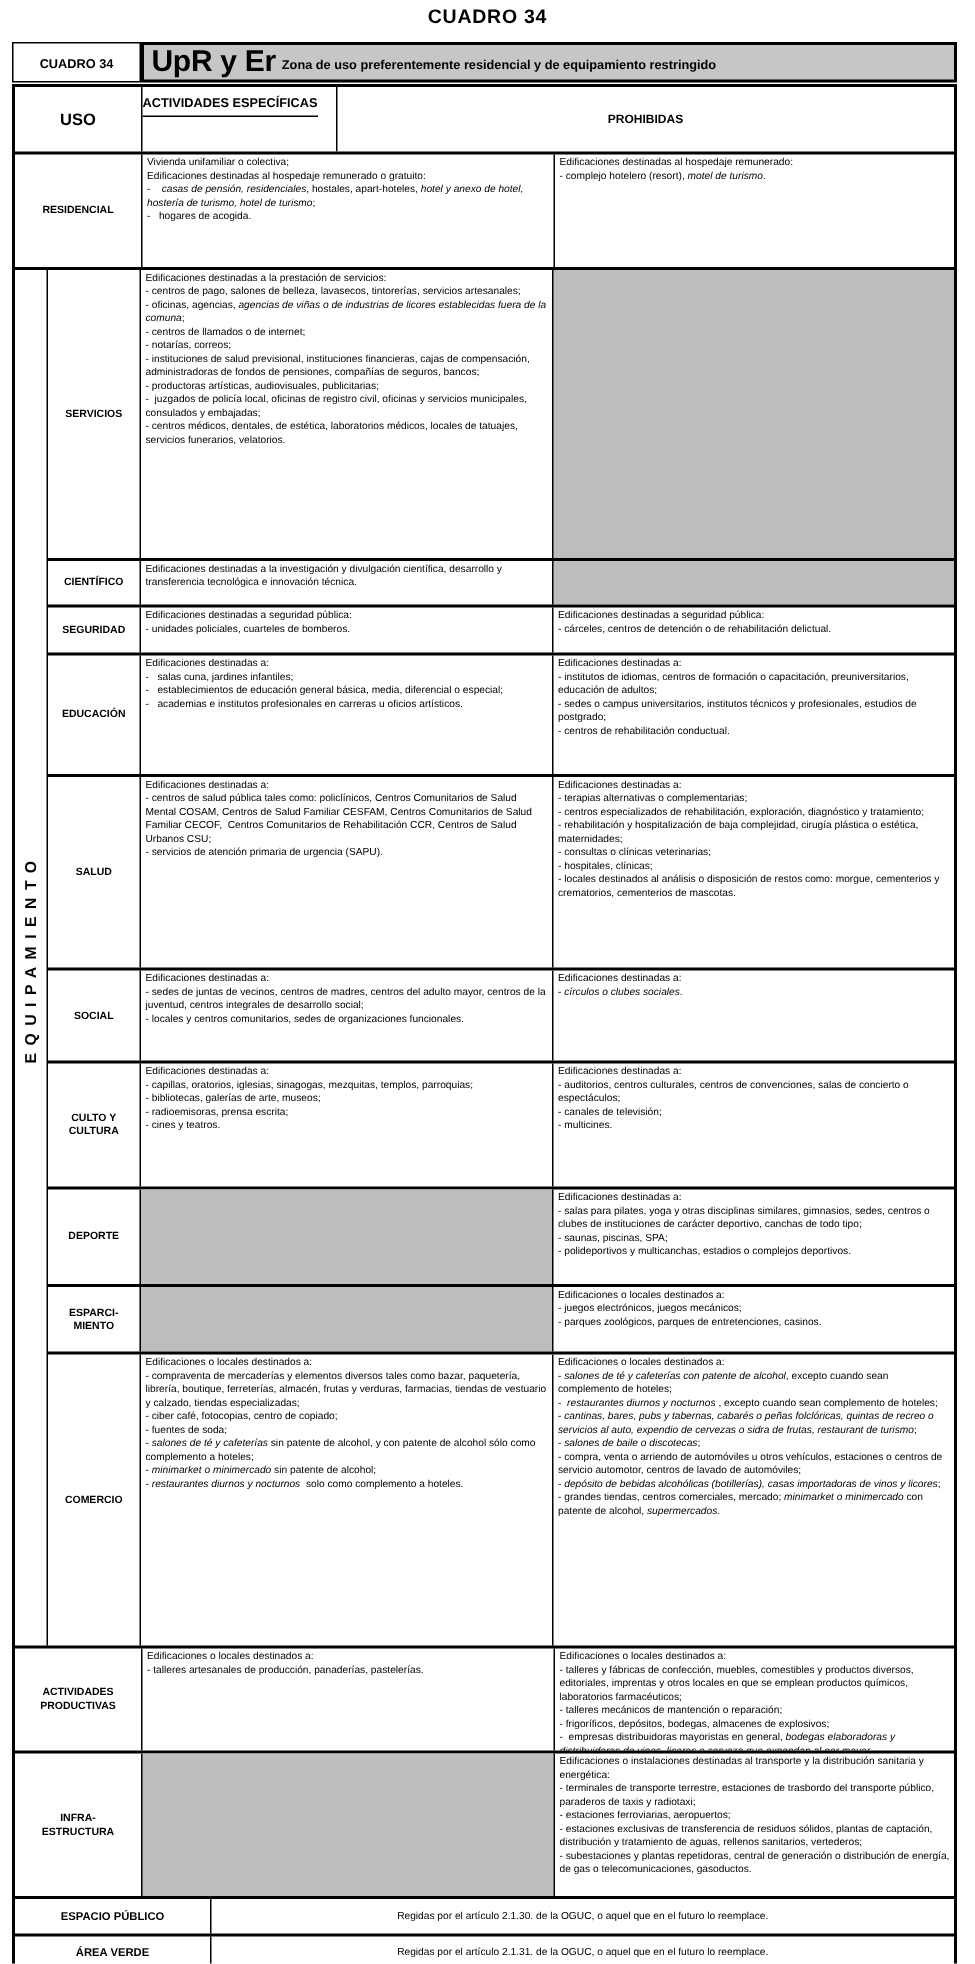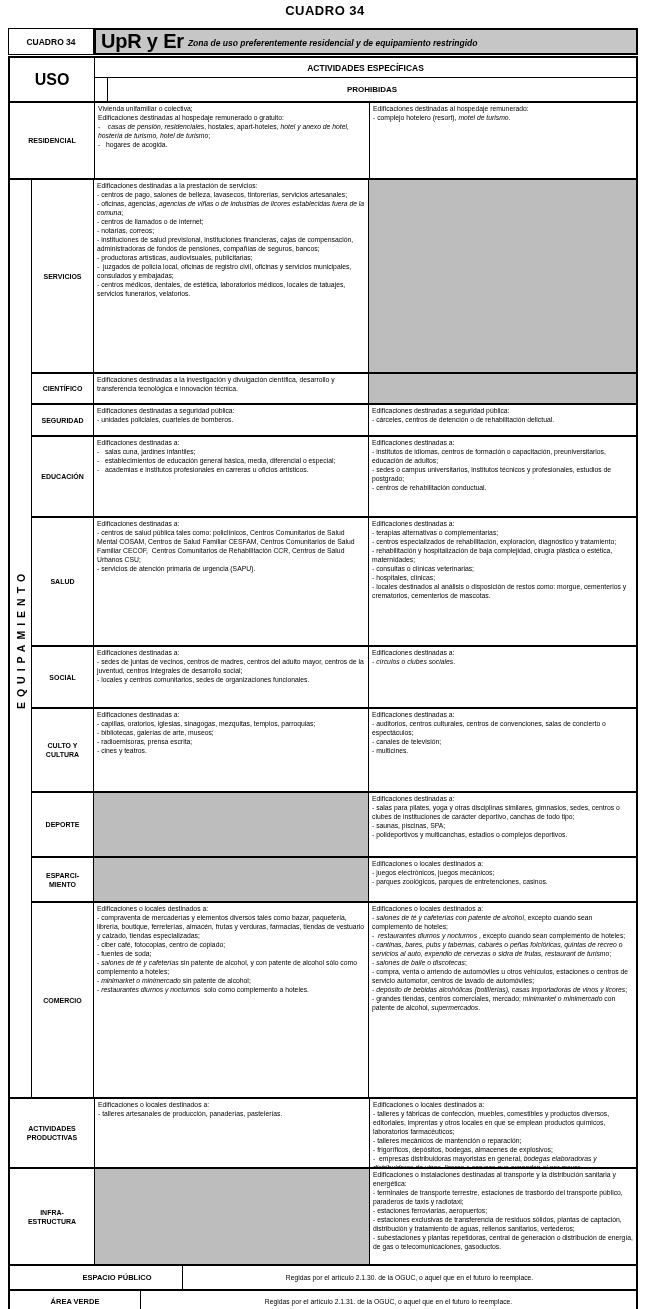--- a/index.html
+++ b/index.html
@@ -4,47 +4,47 @@
 <style>
   html,body{margin:0;padding:0;background:#fff;}
   body{width:650px;height:1309px;position:relative;font-family:"Liberation Sans",sans-serif;color:#000;-webkit-font-smoothing:antialiased;}
   .page-title{position:absolute;top:3px;left:0;width:650px;text-align:center;font-size:13px;font-weight:bold;letter-spacing:.5px;}
   .wrap{position:absolute;top:28px;left:8px;width:630px;}
   
   .hdr{display:flex;height:27px;align-items:stretch;}
   .hdr-label{width:86px;border:1px solid #000;display:flex;align-items:center;justify-content:center;font-size:8.5px;font-weight:bold;box-sizing:border-box;}
   .hdr-zone{flex:1;border:2px solid #000;background:var(--header-gray,#c6c6c6);display:flex;align-items:center;padding:0 5px;box-sizing:border-box;overflow:hidden;}
   .zone-code{font-size:20px;font-weight:bold;white-space:nowrap;margin-right:4px;letter-spacing:-.2px;}
-  .zone-desc{font-size:8.5px;font-weight:bold;white-space:nowrap;position:relative;top:1px;font-style:italic;}
+  .zone-desc{font-size:8.5px;font-weight:bold;white-space:nowrap;position:relative;top:1px;}
   
   .table{border:2px solid #000;margin-top:1px;box-sizing:border-box;}
   .table>div+div{border-top:2px solid #000;}
   .row{display:flex;align-items:stretch;box-sizing:border-box;}
   .row>div{box-sizing:border-box;overflow:hidden;}
   .row>div+div{border-left:1px solid #000;}
   .lab{width:84px;display:flex;align-items:center;justify-content:center;text-align:center;font-weight:bold;font-size:7px;white-space:pre-line;line-height:9px;}
   .lab-wide{width:130px;display:flex;align-items:center;justify-content:center;text-align:center;font-weight:bold;font-size:7.5px;}
   .perm{width:275px;}
   .proh{flex:1;}
   .txt{font-size:6.8px;line-height:9px;padding:1px 3px;white-space:pre-wrap;}
   .gray{background:var(--table-gray,#bdbdbd);}
   
   .r-uso{height:43px;}
-  .uso-cell{width:84px;display:flex;align-items:center;justify-content:center;font-size:16px;font-weight:bold;}
-  .uso-right{flex:1;display:flex;flex-direction:column;}
+  .uso-cell{width:84px;display:flex;align-items:center;justify-content:center;font-size:11px;font-weight:bold;}
+  .uso-right{flex:1;display:flex;flex-direction:row;}
   .ae{height:20px;border-bottom:1px solid #000;display:flex;align-items:center;justify-content:center;font-size:8.5px;font-weight:bold;box-sizing:border-box;}
   .ph{flex:1;display:flex;}
   .ph>div{box-sizing:border-box;display:flex;align-items:center;justify-content:center;font-size:8px;font-weight:bold;}
   .ph-perm{width:276px;}
   .ph-proh{flex:1;border-left:1px solid #000;margin-left:12px;}
   
   .r-res{height:77px;}
   .r-activ{height:70px;}
   .r-infra{height:97px;}
-  .r-esp{height:25px;padding-left:42px;}
+  .r-esp{height:25px;}
   .r-area{height:22px;}
   
   .equip{display:flex;align-items:stretch;}
   .vstrip{width:22px;border-right:1px solid #000;position:relative;box-sizing:border-box;}
   .vstrip span{position:absolute;left:50%;top:50%;transform:translate(-50%,-50%) rotate(-90deg);font-size:10.5px;font-weight:bold;letter-spacing:5px;white-space:nowrap;}
   .equip-rows{flex:1;display:flex;flex-direction:column;}
   .equip-rows>.row+.row{border-top:2px solid #000;}
   .equip-rows .cat{width:61px;display:flex;align-items:center;justify-content:center;text-align:center;font-weight:bold;font-size:7px;white-space:pre-line;line-height:9px;}
   .e-servicios{height:192px;}
   .e-cientifico{height:31px;}

